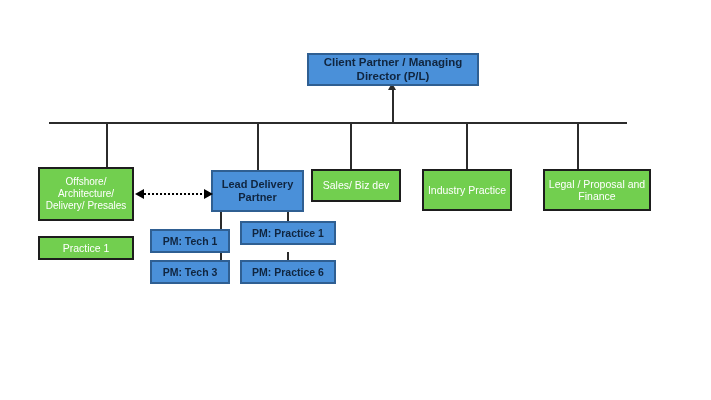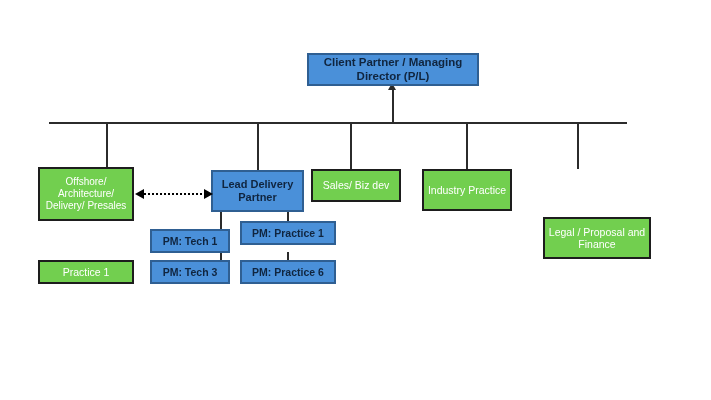--- a/index.html
+++ b/index.html
@@ -105,21 +105,21 @@
   <div class="edge edge-v" style="left:106px; top:122px; height:45px;"></div>
   <div class="edge edge-v" style="left:257px; top:122px; height:48px;"></div>
   <div class="edge edge-v" style="left:350px; top:122px; height:47px;"></div>
   <div class="edge edge-v" style="left:466px; top:122px; height:47px;"></div>
   <div class="edge edge-v" style="left:577px; top:122px; height:47px;"></div>
 
   <div class="node node-green" style="left:38px; top:167px; width:96px; height:54px; font-size:10px;">
     <span>Offshore/ Architecture/ Delivery/ Presales</span>
   </div>
 
-  <div class="node node-green" style="left:38px; top:236px; width:96px; height:24px; font-size:10.5px;margin-top:24px;">
+  <div class="node node-green" style="left:38px; top:236px; width:96px; height:24px; font-size:10.5px;">
     <span>Practice 1</span>
   </div>
 
   <div class="arrow-left" style="left:135px; top:189px;"></div>
   <div class="dotted-link" style="left:144px; top:193px; width:62px;"></div>
   <div class="arrow-right" style="left:204px; top:189px;"></div>
 
   <div class="node node-blue" style="left:211px; top:170px; width:93px; height:42px; font-size:11px;">
     <span>Lead Delivery Partner</span>
   </div>
@@ -143,17 +143,17 @@
   </div>
 
   <div class="node node-green" style="left:311px; top:169px; width:90px; height:33px; font-size:10.5px;">
     <span>Sales/ Biz dev</span>
   </div>
 
   <div class="node node-green" style="left:422px; top:169px; width:90px; height:42px; font-size:10.5px;">
     <span>Industry Practice</span>
   </div>
 
-  <div class="node node-green" style="left:543px; top:169px; width:108px; height:42px; font-size:10.5px;margin-top:48px;">
+  <div class="node node-green" style="left:543px; top:169px; width:108px; height:42px; font-size:10.5px;">
     <span>Legal / Proposal and Finance</span>
   </div>
 
 </div>
 
 </body></html>

